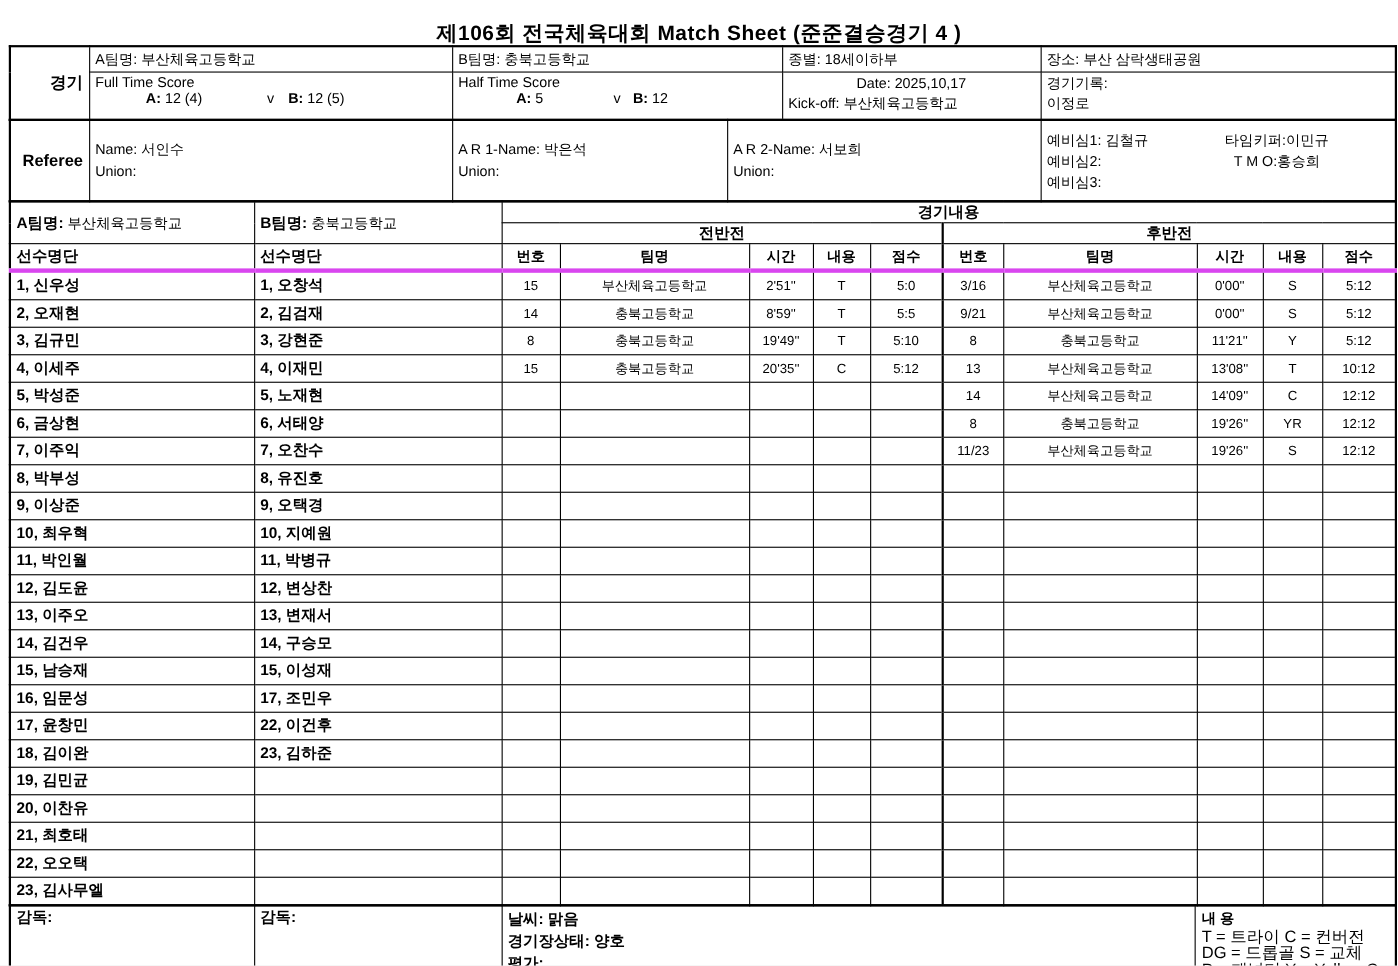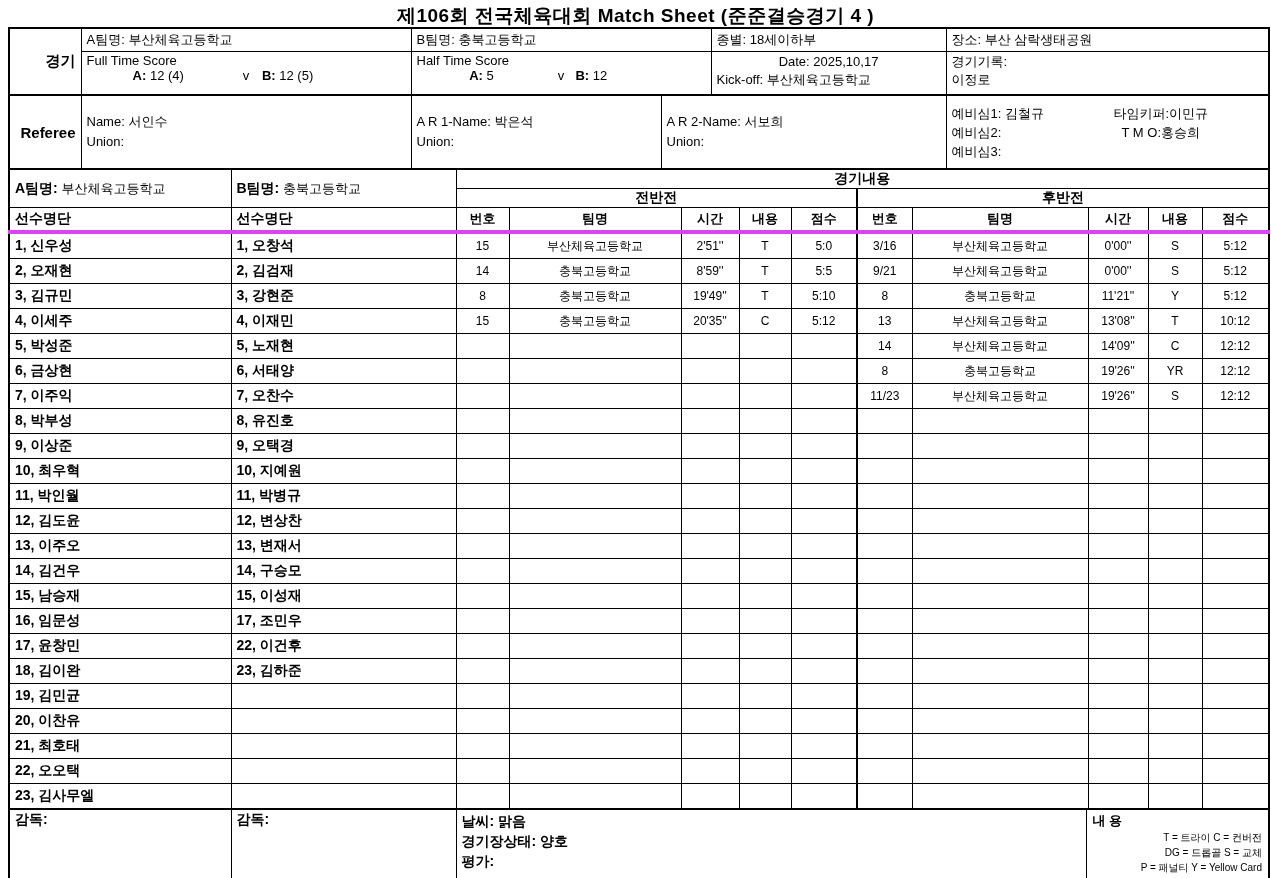--- a/index.html
+++ b/index.html
@@ -2,21 +2,21 @@
 <html><head>
 <meta charset="utf-8">
 <style>
   html,body { margin:0; padding:0; background:#e8e8e8; }
   .page {
     width:1271px; height:878px; background:#ffffff; color:#000;
     font-family:"Liberation Sans","DejaVu Sans",sans-serif;
     position:relative; overflow:hidden;
   }
   .title {
-    text-align:center; padding-top:3px; font-size:19px; font-weight:bold;
+    text-align:center; padding-top:17px; font-size:19px; font-weight:bold;
     letter-spacing:0.5px; height:24px;
   }
   table { border-collapse:collapse; table-layout:fixed; margin-left:8px; width:1260px; }
   .tbl { border:2px solid #000; }
   .tbl + .tbl { margin-top:-2px; }
   td { border:1px solid #000; padding:1px 5px; overflow:hidden; white-space:nowrap; font-size:13px; vertical-align:middle; }
   .b { font-weight:bold; }
   .c { text-align:center; }
   .vt { vertical-align:top; }
   
@@ -44,21 +44,21 @@
   .evhead { font-weight:bold; text-align:center; font-size:13px; padding:1px 1px; }
   .data-row td { height:22px; }
   .half-title { font-weight:bold; text-align:center; font-size:14px;margin-top:18px; }
   .content-title { font-weight:bold; text-align:center; font-size:14px; }
   
   .t-bot td { height:92px; }
   .coach { font-weight:bold; font-size:14px; }
   .weather div { font-weight:bold; font-size:14px; line-height:20px; }
   .legend { padding:2px 6px; }
   .legend .lt { font-weight:bold; font-size:13px; margin-bottom:0; }
-  .legend .ll { font-size:10px; font-weight:normal; line-height:15px;text-align:right; }
+  .legend .ll { font-size:15px; font-weight:normal; line-height:15px; }
 </style>
 </head>
 <body>
 
 <div class="page">
 
   <div class="title">제106회 전국체육대회  Match Sheet (준준결승경기 4 )</div>
 
   <table class="tbl t-top">
     <colgroup>

